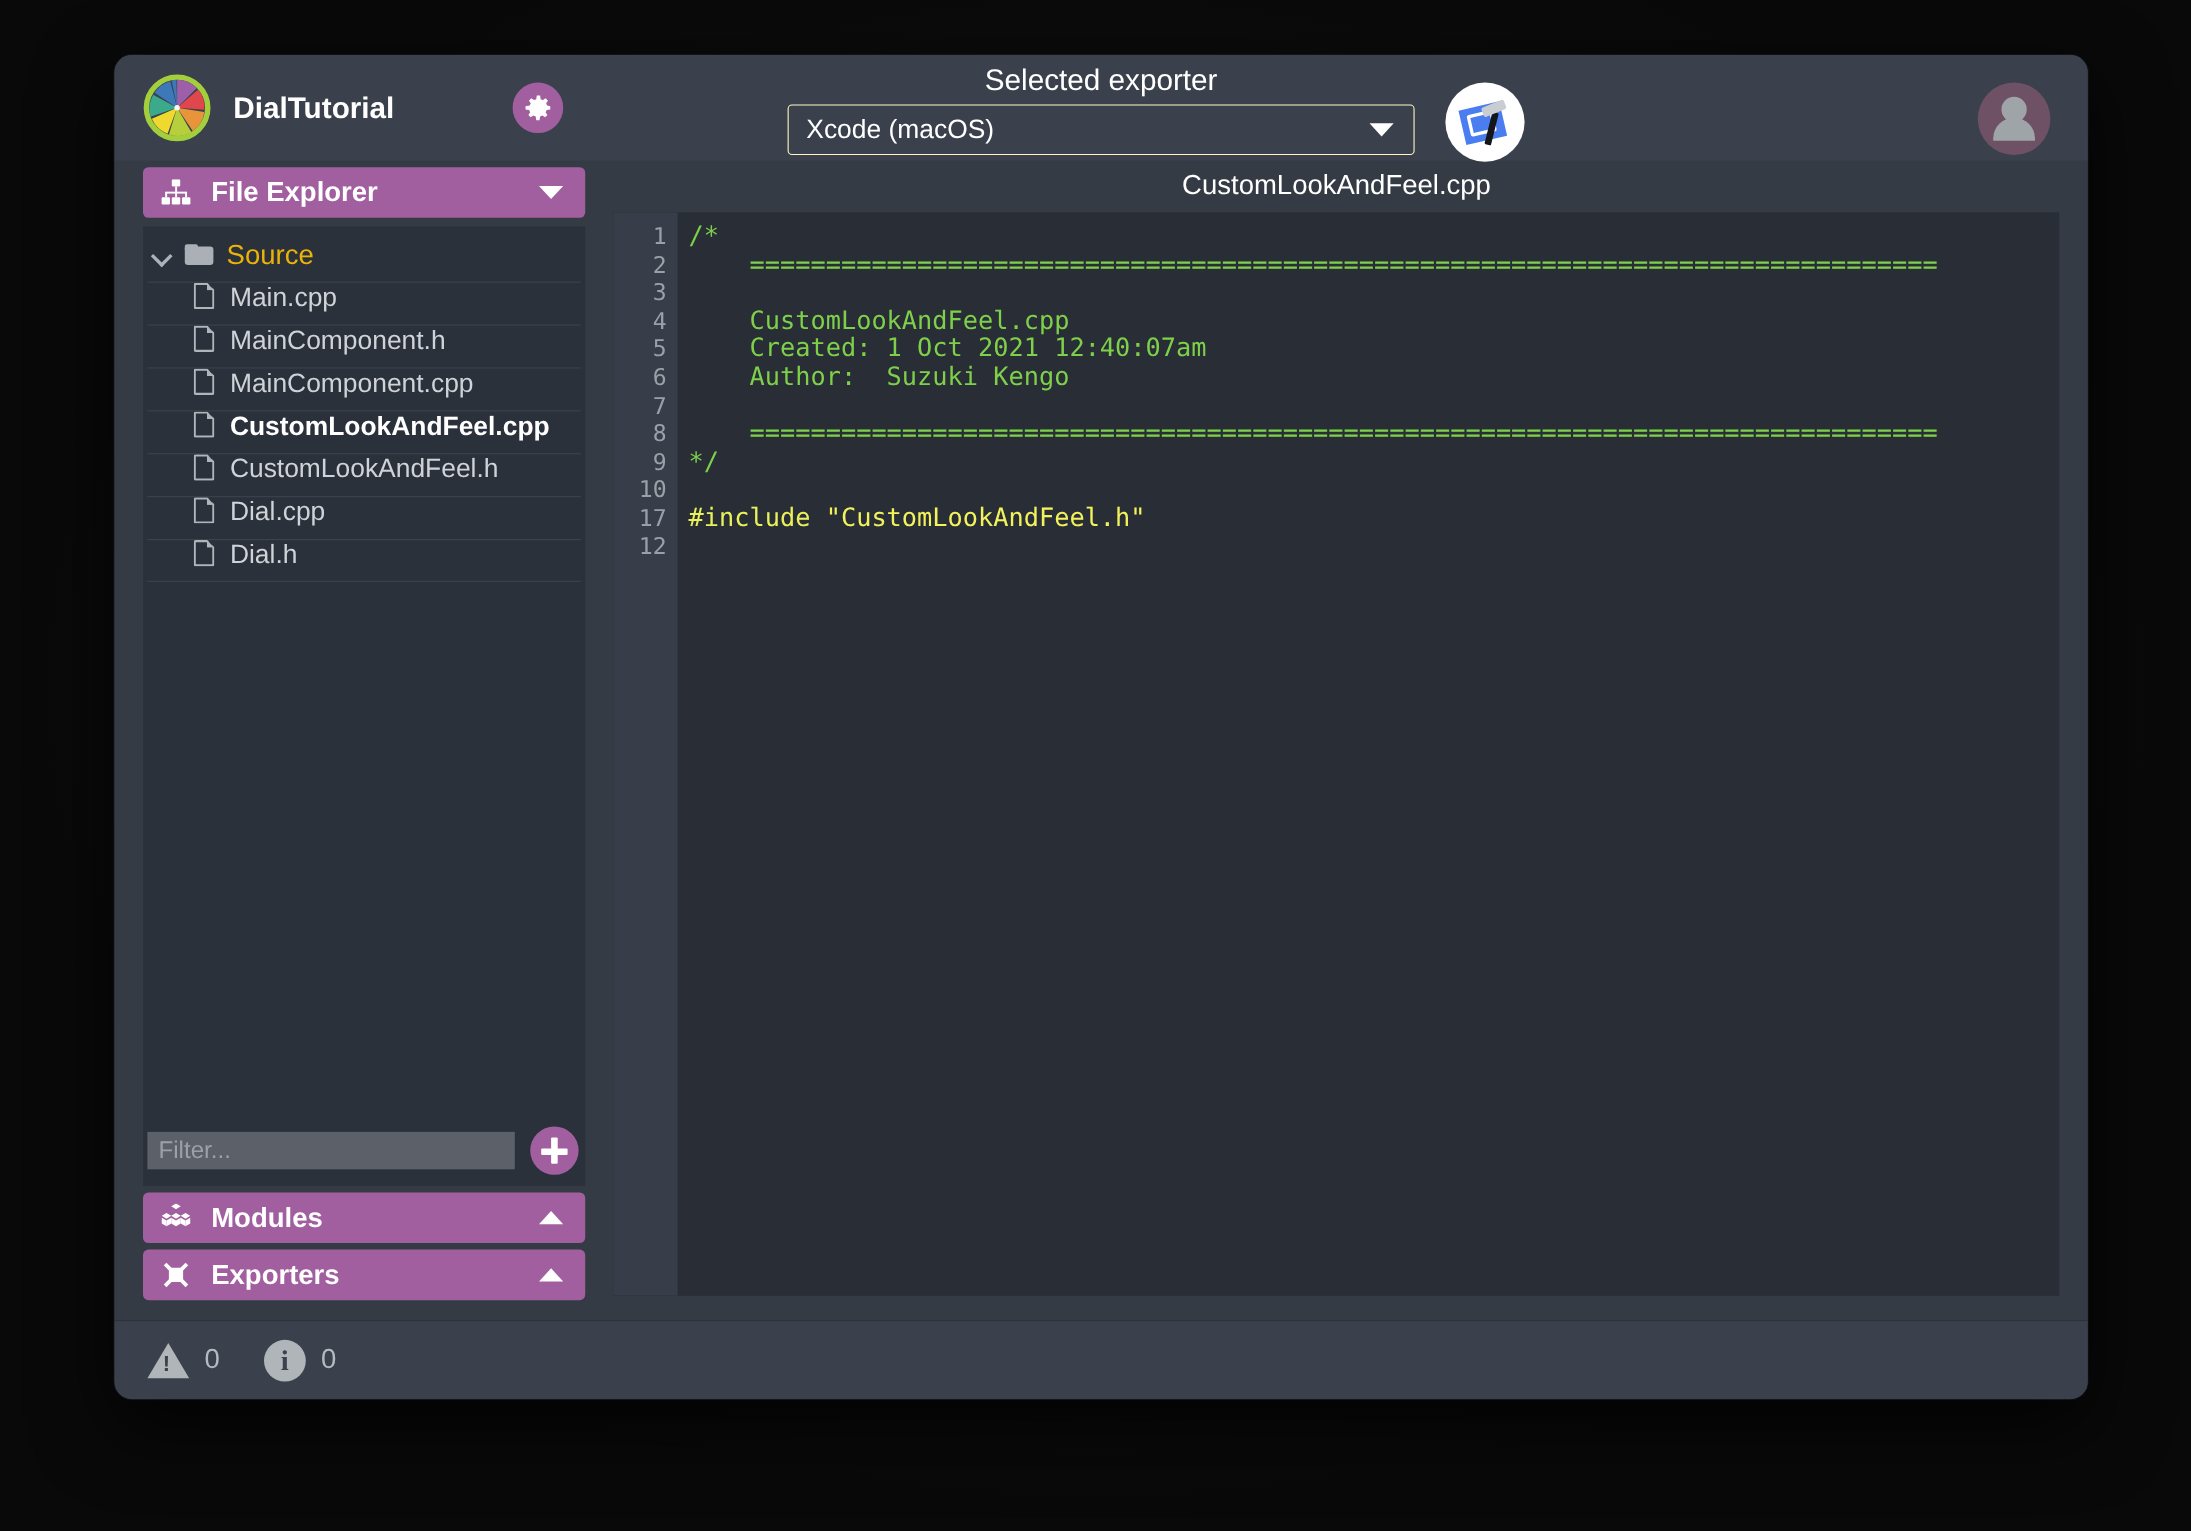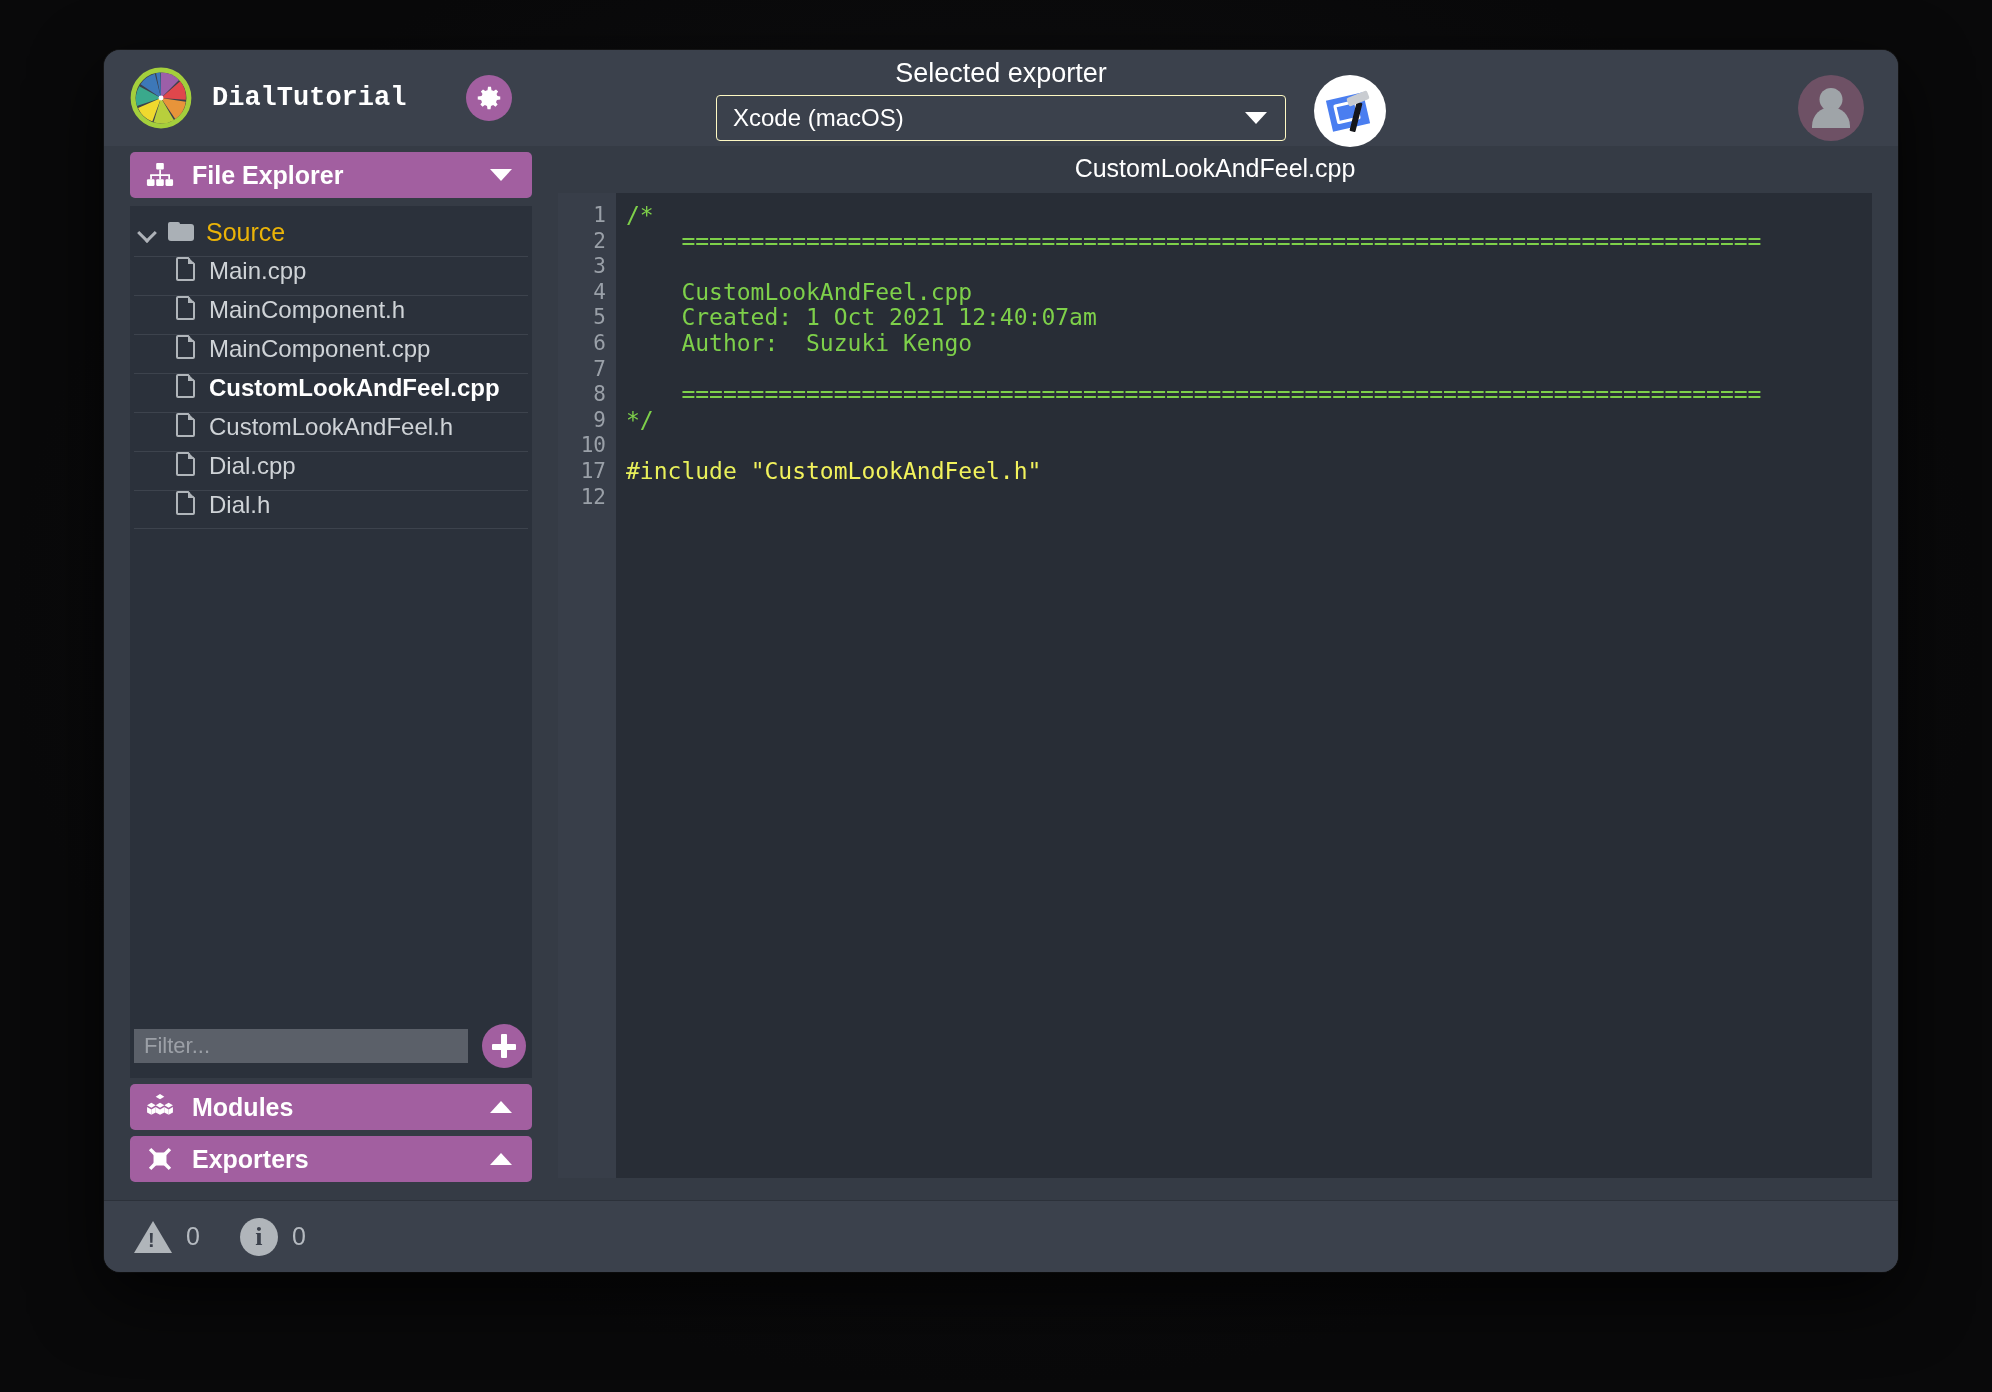--- a/index.html
+++ b/index.html
@@ -51,21 +51,21 @@
   .juce-mini { width: 26px; height: 26px; }
 
   
   #toolbar {
     position: relative;
     height: 96px; flex: 0 0 96px;
     background: #3b414c;
     display: flex; align-items: center;
     padding: 0 34px 0 26px;
   }
-  #project-brand { display: flex; align-items: center; gap: 20px; width: 300px; font-family: Liberation Mono, monospace; }
+  #project-brand { display: flex; align-items: center; gap: 20px; width: 300px; }
   .juce-logo { width: 62px; height: 62px; }
   #project-name { color: #ffffff; font-size: 27px; font-weight: bold; }
 
   #settings-gear {
     width: 46px; height: 46px; border-radius: 50%;
     background: #a25fa0; display:flex; align-items:center; justify-content:center;
     margin-left: 36px; cursor: pointer;
   }
 
   #exporter-block {

